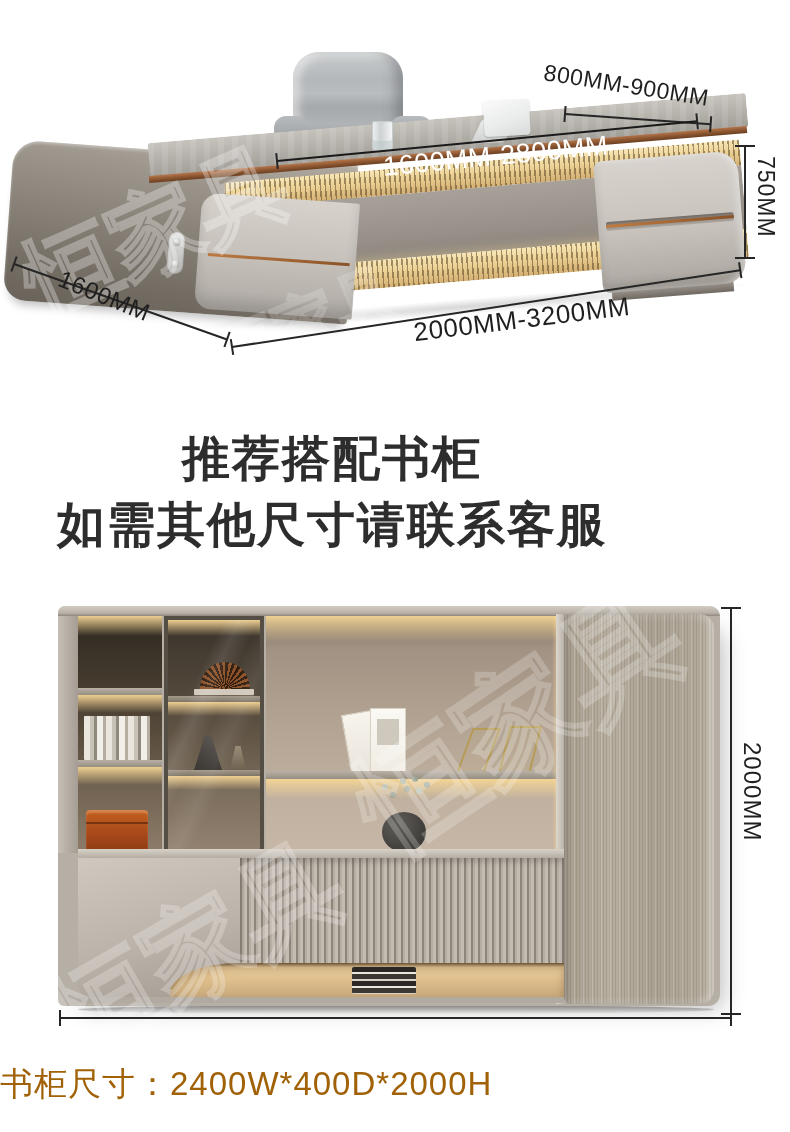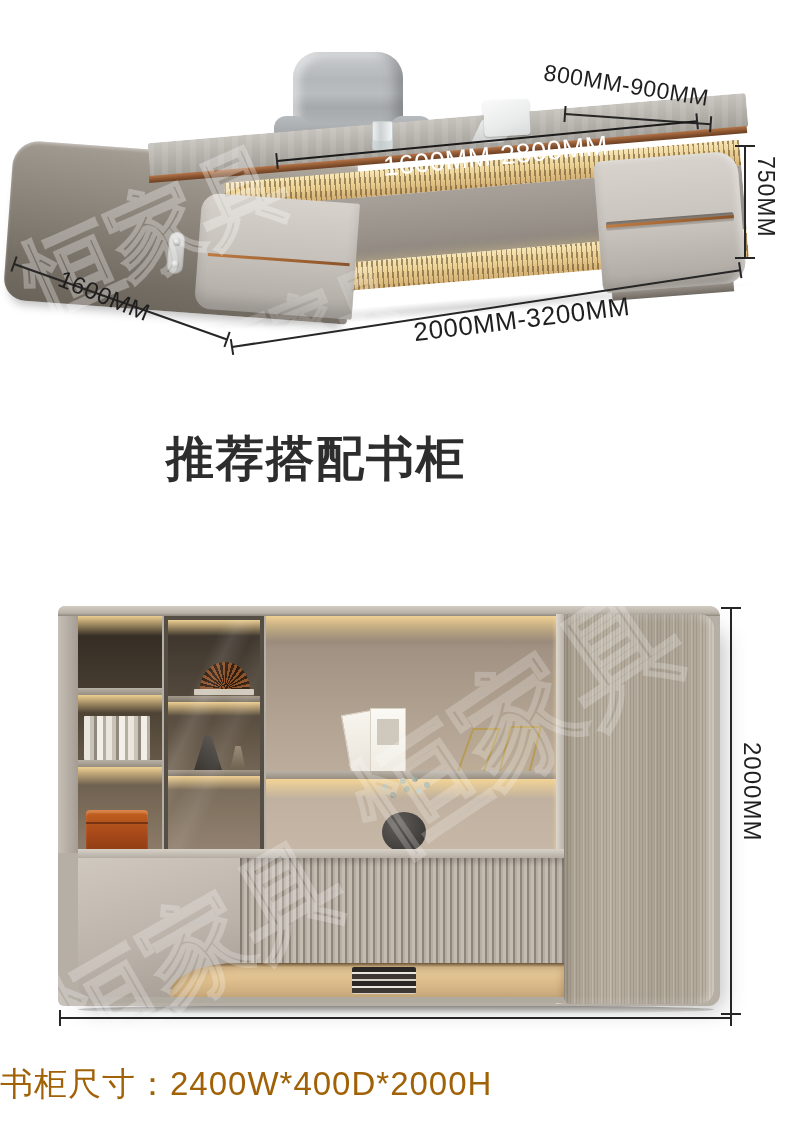--- a/index.html
+++ b/index.html
@@ -79,21 +79,21 @@
   .right-plinth{left:612px;top:286px;width:122px;height:10px;transform:rotate(-4.5deg);z-index:4;
     background:linear-gradient(180deg,#9c968e,#6f6961);}
   .tablet{left:476px;top:100px;width:56px;height:44px;transform:rotate(-3deg);z-index:6;}
   .tablet .screen{position:absolute;left:8px;top:0;width:46px;height:36px;border-radius:4px;
     background:linear-gradient(160deg,#fafafa 0%,#e9eaea 60%,#d8d9d9 100%);
     box-shadow:0 1px 2px rgba(0,0,0,.25);}
   .tablet .stand{position:absolute;left:0;top:18px;width:34px;height:24px;transform:skewX(-28deg);
     background:linear-gradient(180deg,#eceded,#cfd0d0);border-radius:3px;}
 
   
-  .heading{left:0;top:0;width:632px;text-align:center;font-weight:900;color:#2d2d2d;
+  .heading{left:16px;top:0;width:632px;text-align:center;font-weight:900;color:#2d2d2d;
     font-size:48px;line-height:62px;letter-spacing:2px;z-index:5;}
 
   
   .bookcase{left:58px;top:606px;width:662px;height:400px;z-index:3;}
   .bc-frame{position:absolute;inset:0;background:#b6afa6;border-radius:8px 12px 12px 6px;
     box-shadow:14px 14px 22px -12px rgba(0,0,0,.28);}
   .bc-top{position:absolute;left:0;top:0;width:100%;height:10px;border-radius:8px 12px 0 0;
     background:linear-gradient(180deg,#d2cbc2 0%,#b9b2a9 70%,#8f887f 100%);}
   .bc-left-frame{position:absolute;left:0;top:10px;width:20px;height:237px;
     background:linear-gradient(90deg,#c6bfb6,#a59d94);}
@@ -206,20 +206,21 @@
   <div class="dim-line vert" style="left:744px;top:146px;height:112px;"></div>
   <div class="dim-text vertical" style="left:752px;top:156px;">750MM</div>
 
   <div class="dim-line" style="left:14px;top:263px;width:226px;transform:rotate(19.5deg);"></div>
   <div class="dim-text" style="left:56px;top:282px;font-size:24px;transform:rotate(22deg);">1600MM</div>
 
   <div class="dim-line" style="left:232px;top:346px;width:514px;transform:rotate(-8.6deg);"></div>
   <div class="dim-text" style="left:413px;top:304px;font-size:26px;transform:rotate(-7deg);">2000MM-3200MM</div>
 
   <div class="abs heading" style="top:428px;">推荐搭配书柜</div>
+  <div class="abs heading" style="top:494px;">如需其他尺寸请联系客服</div>
 
   <div class="abs bookcase">
     <div class="bc-frame"></div>
     <div class="bc-top"></div>
     <div class="bc-left-frame"></div>
 
     <div class="bc-shelves">
       <div class="glow" style="top:0;height:20px;"></div>
       <div class="shelf-board" style="top:72px;"></div>
       <div class="glow" style="top:79px;height:18px;"></div>

